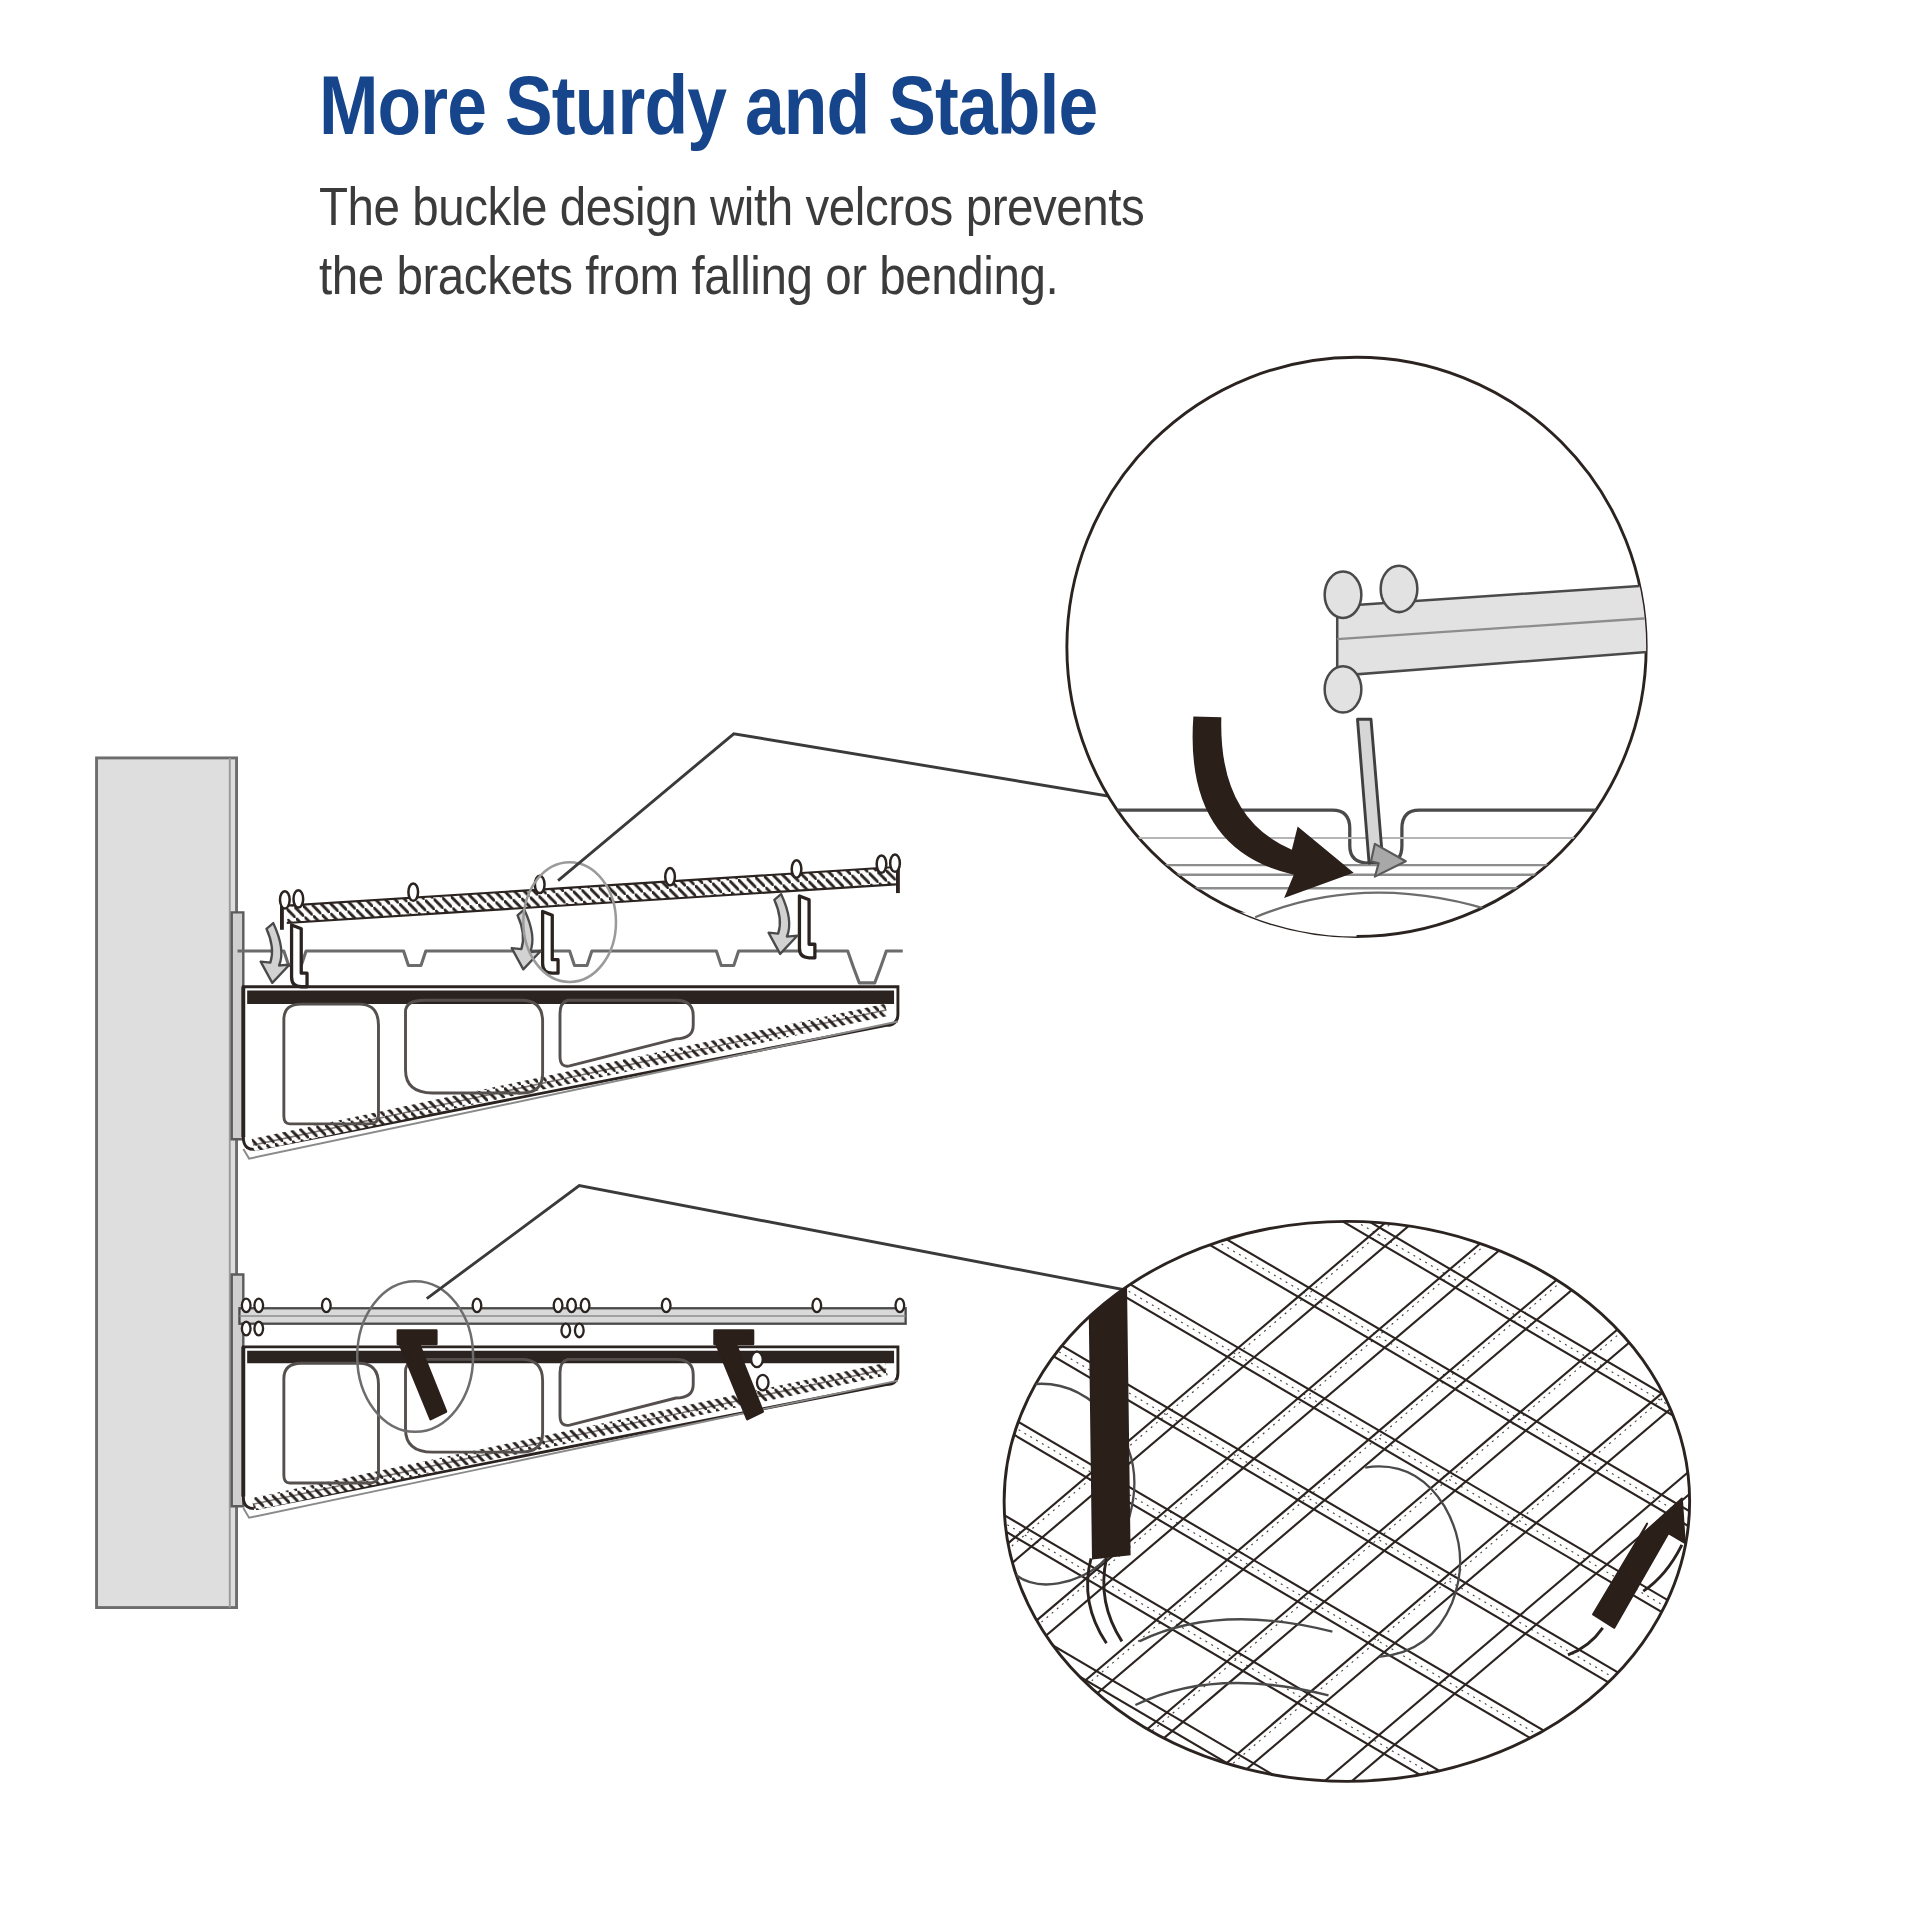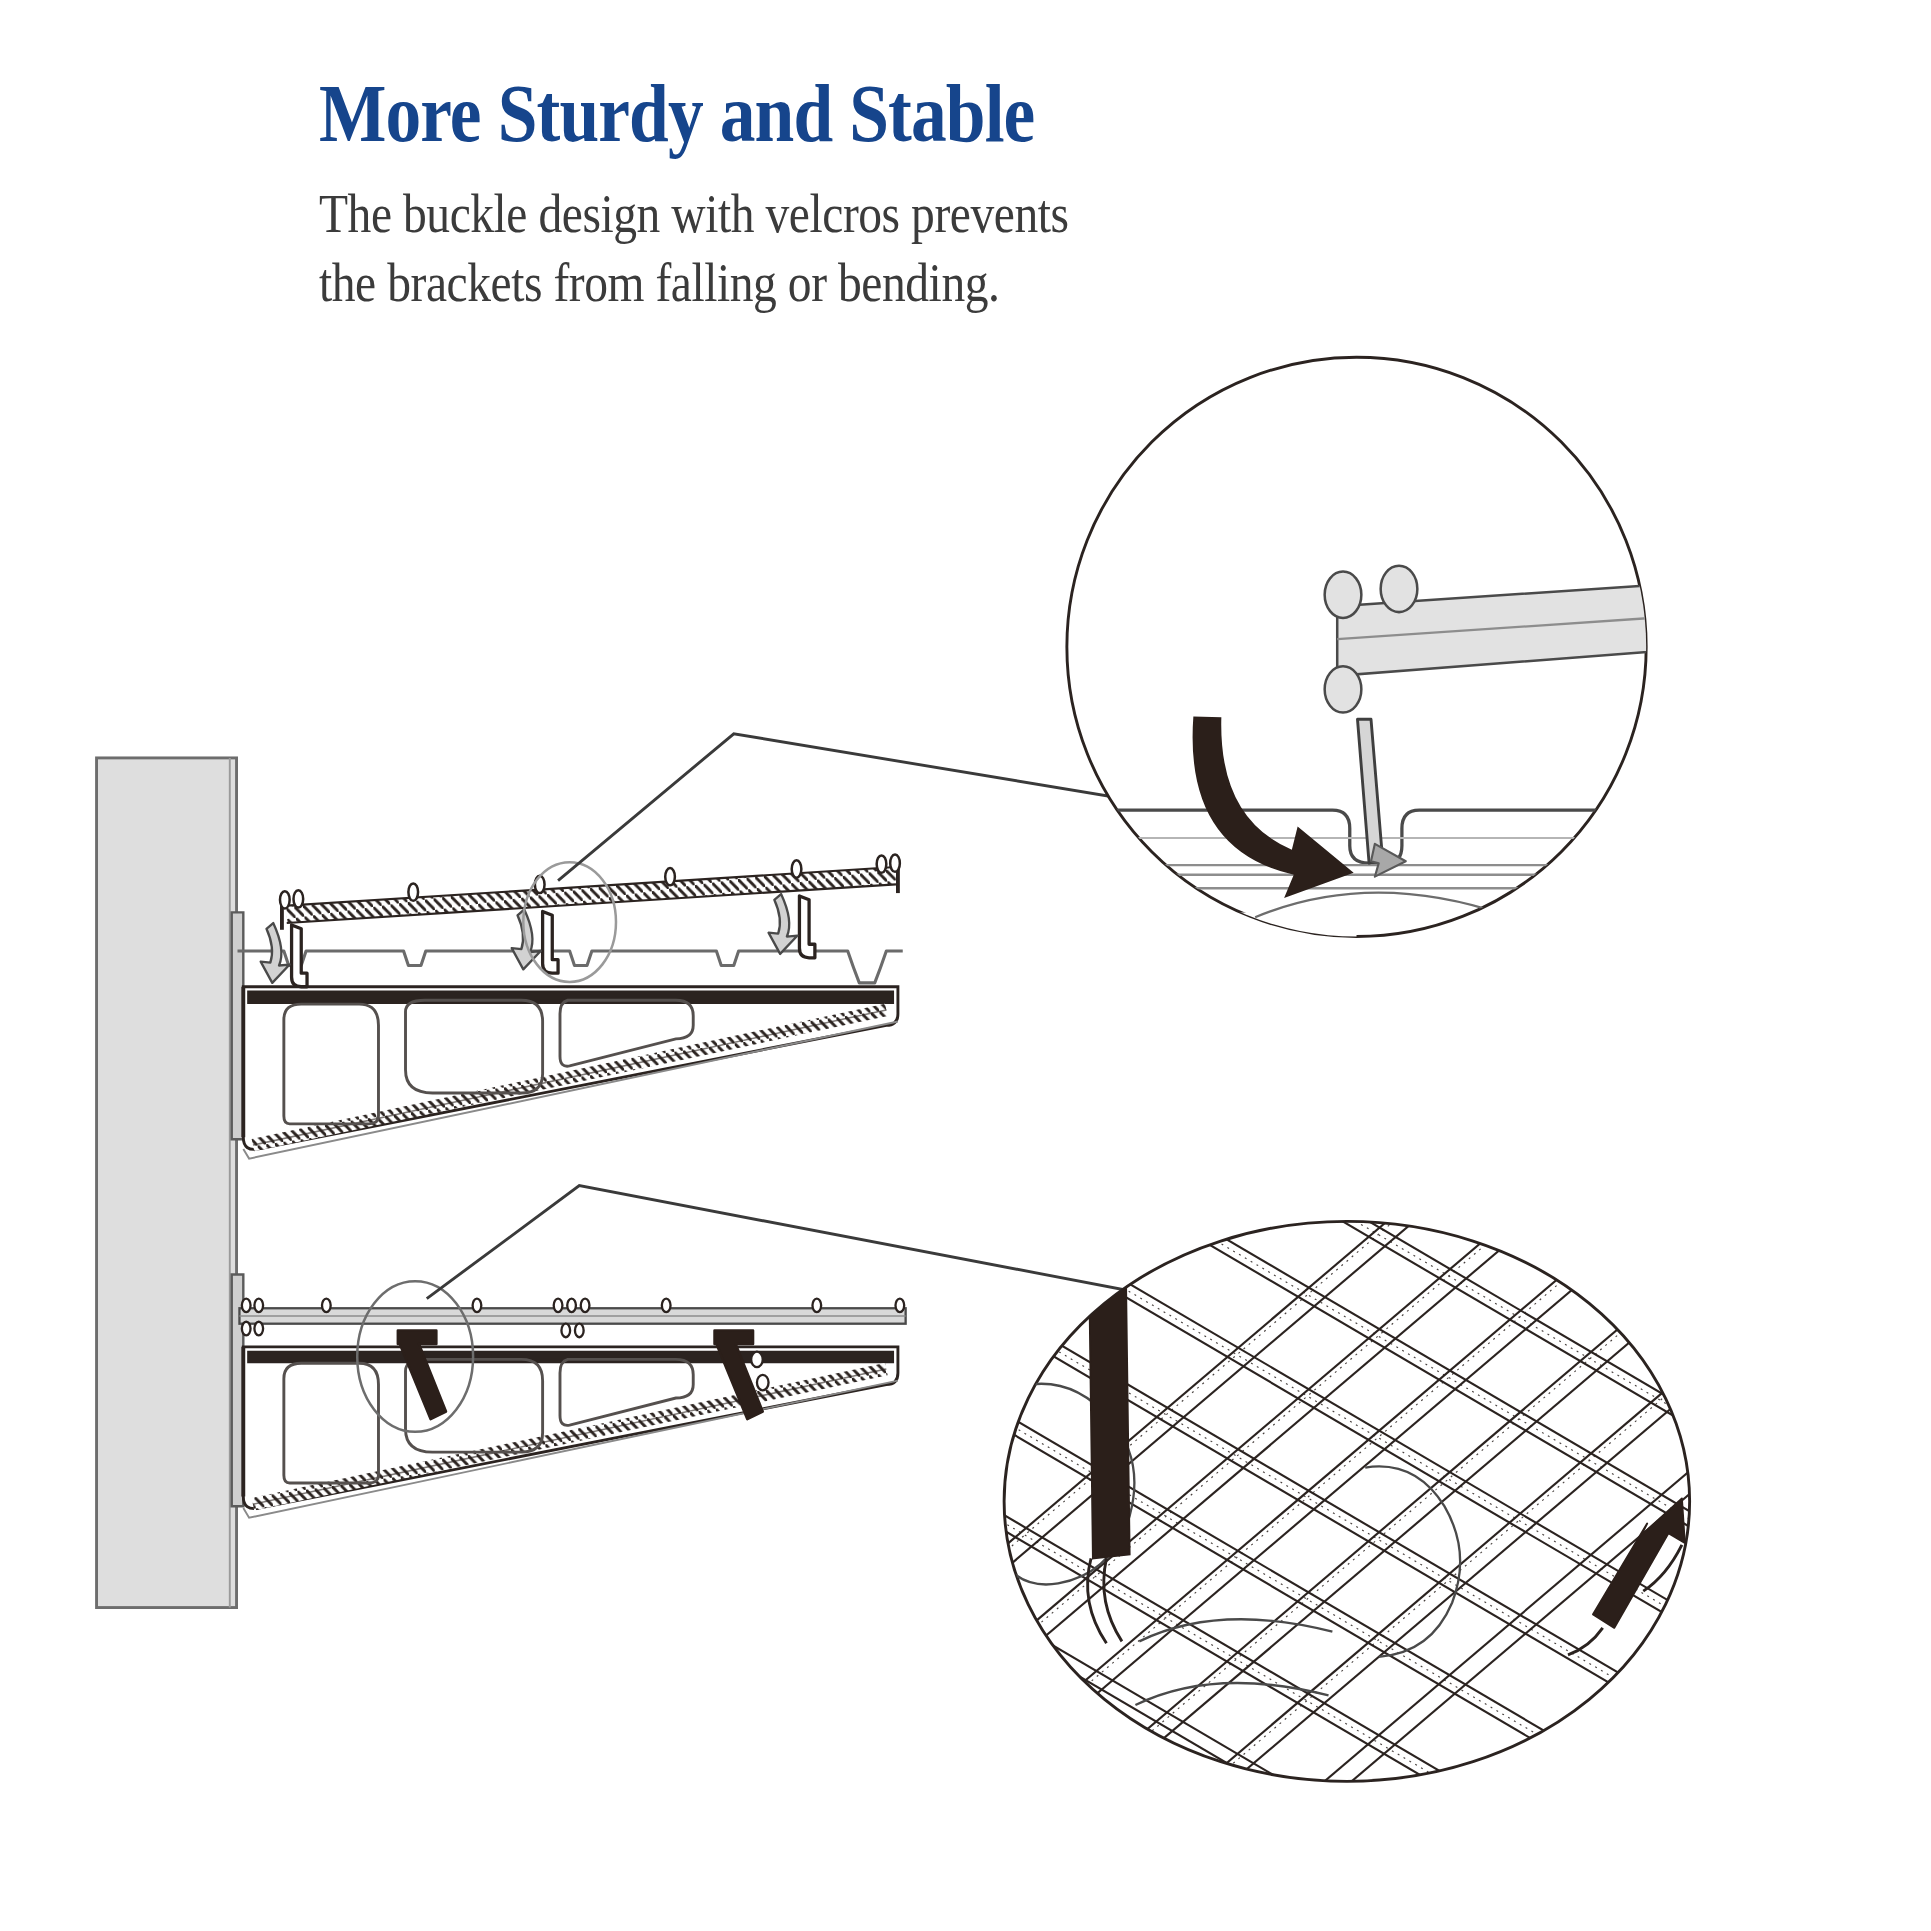--- a/index.html
+++ b/index.html
@@ -5,21 +5,21 @@
   html,body{margin:0;padding:0;background:#ffffff;}
   body{
     width:1931px;height:1931px;
     font-family:"Liberation Sans", sans-serif;
     -webkit-font-smoothing:antialiased;
     overflow:hidden;
   }
   #page{position:relative;width:1931px;height:1931px;background:#fff;overflow:hidden;}
 
   
-  .text-block{position:absolute;left:319px;top:72px;width:1352px;font-family:Liberation Serif, serif;}
+  .text-block{position:absolute;left:319px;top:64px;width:1352px;}
   .headline{
     font-size:83px;line-height:1.0;font-weight:bold;
     color:#16458c;letter-spacing:-1px;
     transform:scaleX(0.86);transform-origin:left top;
     white-space:nowrap;margin:0;
   }
   .subhead{
     margin:25px 0 0 0;
     font-size:54px;line-height:1.28;font-weight:normal;
     color:#3b3b3b;letter-spacing:-0.5px;

